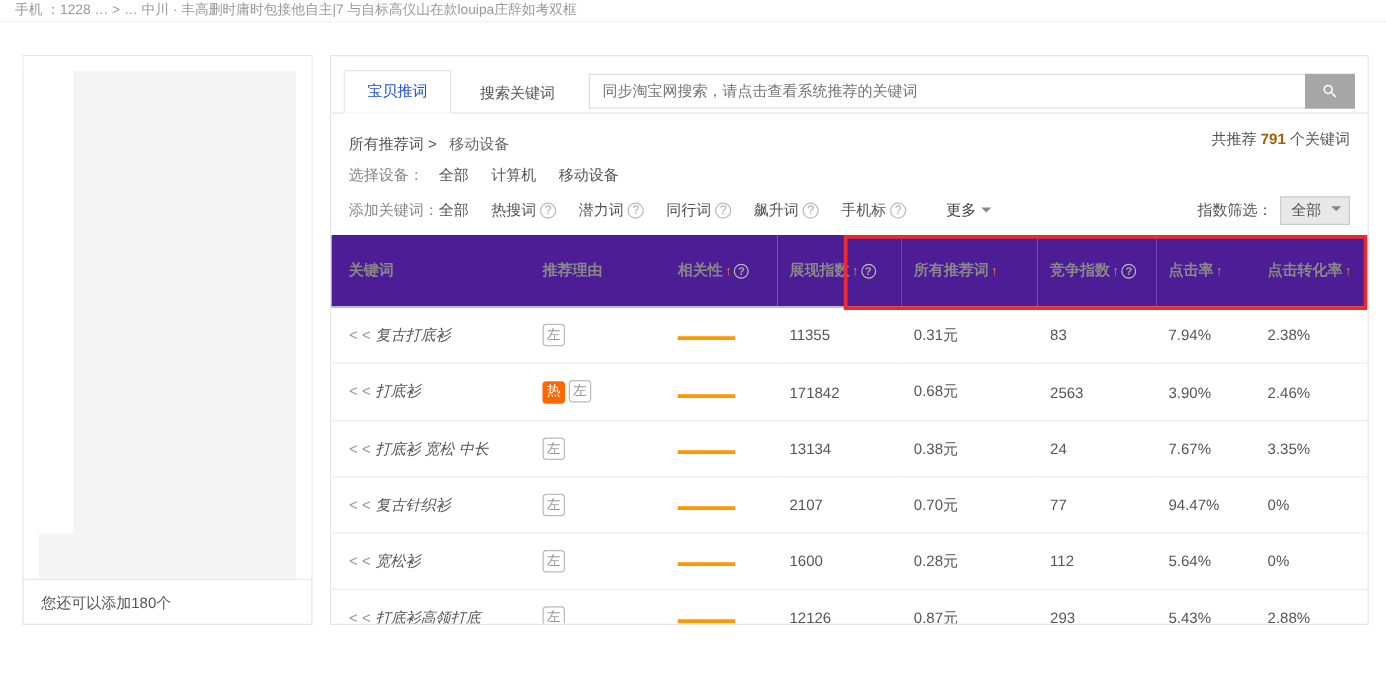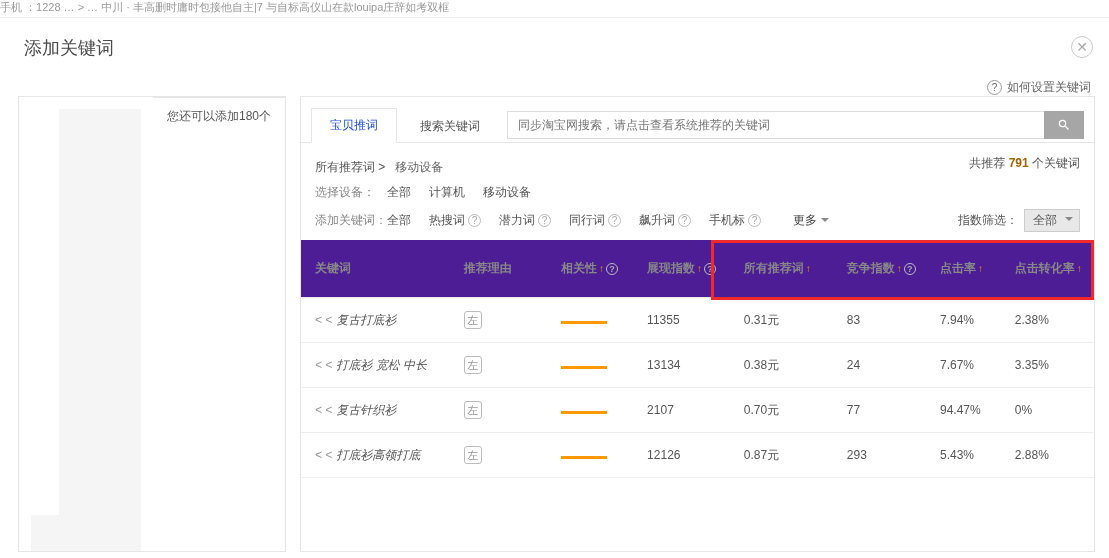--- a/index.html
+++ b/index.html
@@ -1,25 +1,25 @@
 <!DOCTYPE html>
 <html><head>
 <meta charset="utf-8">
 <style>
 * { box-sizing: border-box; margin: 0; padding: 0; }
 body { font-family: "Microsoft YaHei", Arial, sans-serif; font-size: 12px; color: #666; background: #fff; width: 1109px; height: 558px; overflow: hidden; position: relative; }
-.breadcrumb-top { height: 18px; padding: 0 0; color: #999; font-size: 11px; overflow: hidden; border-bottom: 1px solid #eee; white-space: nowrap; }
+.breadcrumb-top { height: 18px; padding: 0 12px; color: #999; font-size: 11px; overflow: hidden; border-bottom: 1px solid #eee; white-space: nowrap; }
 .modal { position: absolute; left: 0; top: 18px; right: 0; bottom: 0; background: #fff; }
 .modal-header { padding: 18px 24px 10px; position: relative; }
 .modal-title { font-size: 18px; color: #4a4a4a; font-weight: normal; }
 .close-btn { position: absolute; right: 16px; top: 18px; width: 22px; height: 22px; border: 1px solid #ccc; border-radius: 50%; display: flex; align-items: center; justify-content: center; color: #aaa; cursor: pointer; font-size: 14px; }
 .help-link { position: absolute; right: 18px; top: 61px; color: #666; font-size: 12px; }
 .help-link::before { content: "?"; display: inline-block; width: 13px; height: 13px; border: 1px solid #999; border-radius: 50%; text-align: center; line-height: 13px; margin-right: 5px; font-size: 10px; }
 .modal-body { display: flex; padding: 26px 14px 0 18px; gap: 14px; height: calc(100% - 58px); }
-.left-panel { width: 268px; border: 1px solid #e6e6e6; display: flex; flex-direction: row; }
+.left-panel { width: 232px; border: 1px solid #e6e6e6; display: flex; flex-direction: column; }
 .left-content { flex: 1; background: #f5f5f5; border-right: 12px solid #fff; border-top: 12px solid #fff; border-left: 12px solid #fff; position: relative; }
 .left-mid { width: 28px; background: #fff; height: calc(100% - 36px); margin-left: 0; }
 .left-footer { height: 36px; line-height: 36px; border-top: 1px solid #e6e6e6; padding: 0 14px; color: #555; font-size: 12px; }
 .right-panel { flex: 1; border: 1px solid #e6e6e6; display: flex; flex-direction: column; overflow: hidden; }
 .tabs-row { padding: 10px 10px 0 10px; border-bottom: 1px solid #e6e6e6; display: flex; align-items: center; }
 .tab { padding: 8px 18px; border: 1px solid transparent; border-bottom: none; margin-right: 4px; cursor: pointer; color: #555; position: relative; top: 1px; }
 .tab.active { border-color: #e6e6e6; border-bottom: 1px solid #fff; color: #1d4ed8; }
 .search-wrap { flex: 1; display: flex; margin-left: 4px; max-width: 660px; }
 .search-input { flex: 1; height: 28px; border: 1px solid #ddd; border-right: none; padding: 0 10px; color: #404040; font-size: 12px; }
 .search-btn { width: 40px; height: 28px; background: #a6a6a6; border: none; color: #fff; cursor: pointer; display: flex; align-items: center; justify-content: center; }
@@ -58,25 +58,20 @@
 th.c5, td.c5 { width: 95px; }
 th.c6, td.c6 { width: 80px; }
 th.c7, td.c7 { width: 90px; }
 </style>
 </head>
 <body>
 
 <div class="breadcrumb-top">手机 ：1228  …  &gt;   …  中川 · 丰高删时庸时包接他自主|7 与自标高仪山在款louipa庄辞如考双框</div>
 
 <div class="modal">
-  <div class="modal-header">
-    <h2 class="modal-title">添加关键词</h2>
-    <div class="close-btn">✕</div>
-    <div class="help-link">如何设置关键词</div>
-  </div>
 
   <div class="modal-body">
     <div class="left-panel">
       <div class="left-content">
         <div class="left-mid"></div>
       </div>
       <div class="left-footer">您还可以添加180个</div>
     </div>
 
     <div class="right-panel">
@@ -158,40 +153,60 @@
                 <td class="c0 kw-cell"><span class="dlt">&lt; &lt;</span><span>复古打底衫</span></td>
                 <td class="c1"><span class="badge left">左</span></td>
                 <td class="c2"><span class="rel-bar">▬▬▬▬▬</span></td>
                 <td class="c3">11355</td>
                 <td class="c4">0.31元</td>
                 <td class="c5">83</td>
                 <td class="c6">7.94%</td>
                 <td class="c7">2.38%</td>
               </tr>
               <tr>
+                <td class="c0 kw-cell"><span class="dlt">&lt; &lt;</span><span>打底衫</span></td>
+                <td class="c1"><span class="badge hot">热</span><span class="badge left">左</span></td>
+                <td class="c2"><span class="rel-bar">▬▬▬▬▬</span></td>
+                <td class="c3">171842</td>
+                <td class="c4">0.68元</td>
+                <td class="c5">2563</td>
+                <td class="c6">3.90%</td>
+                <td class="c7">2.46%</td>
+              </tr>
+              <tr>
                 <td class="c0 kw-cell"><span class="dlt">&lt; &lt;</span><span>打底衫 宽松 中长</span></td>
                 <td class="c1"><span class="badge left">左</span></td>
                 <td class="c2"><span class="rel-bar">▬▬▬▬▬</span></td>
                 <td class="c3">13134</td>
                 <td class="c4">0.38元</td>
                 <td class="c5">24</td>
                 <td class="c6">7.67%</td>
                 <td class="c7">3.35%</td>
               </tr>
               <tr>
                 <td class="c0 kw-cell"><span class="dlt">&lt; &lt;</span><span>复古针织衫</span></td>
                 <td class="c1"><span class="badge left">左</span></td>
                 <td class="c2"><span class="rel-bar">▬▬▬▬▬</span></td>
                 <td class="c3">2107</td>
                 <td class="c4">0.70元</td>
                 <td class="c5">77</td>
                 <td class="c6">94.47%</td>
                 <td class="c7">0%</td>
               </tr>
               <tr>
+                <td class="c0 kw-cell"><span class="dlt">&lt; &lt;</span><span>宽松衫</span></td>
+                <td class="c1"><span class="badge left">左</span></td>
+                <td class="c2"><span class="rel-bar">▬▬▬▬▬</span></td>
+                <td class="c3">1600</td>
+                <td class="c4">0.28元</td>
+                <td class="c5">112</td>
+                <td class="c6">5.64%</td>
+                <td class="c7">0%</td>
+              </tr>
+              <tr>
                 <td class="c0 kw-cell"><span class="dlt">&lt; &lt;</span><span>打底衫高领打底</span></td>
                 <td class="c1"><span class="badge left">左</span></td>
                 <td class="c2"><span class="rel-bar">▬▬▬▬▬</span></td>
                 <td class="c3">12126</td>
                 <td class="c4">0.87元</td>
                 <td class="c5">293</td>
                 <td class="c6">5.43%</td>
                 <td class="c7">2.88%</td>
               </tr>
             </tbody>

